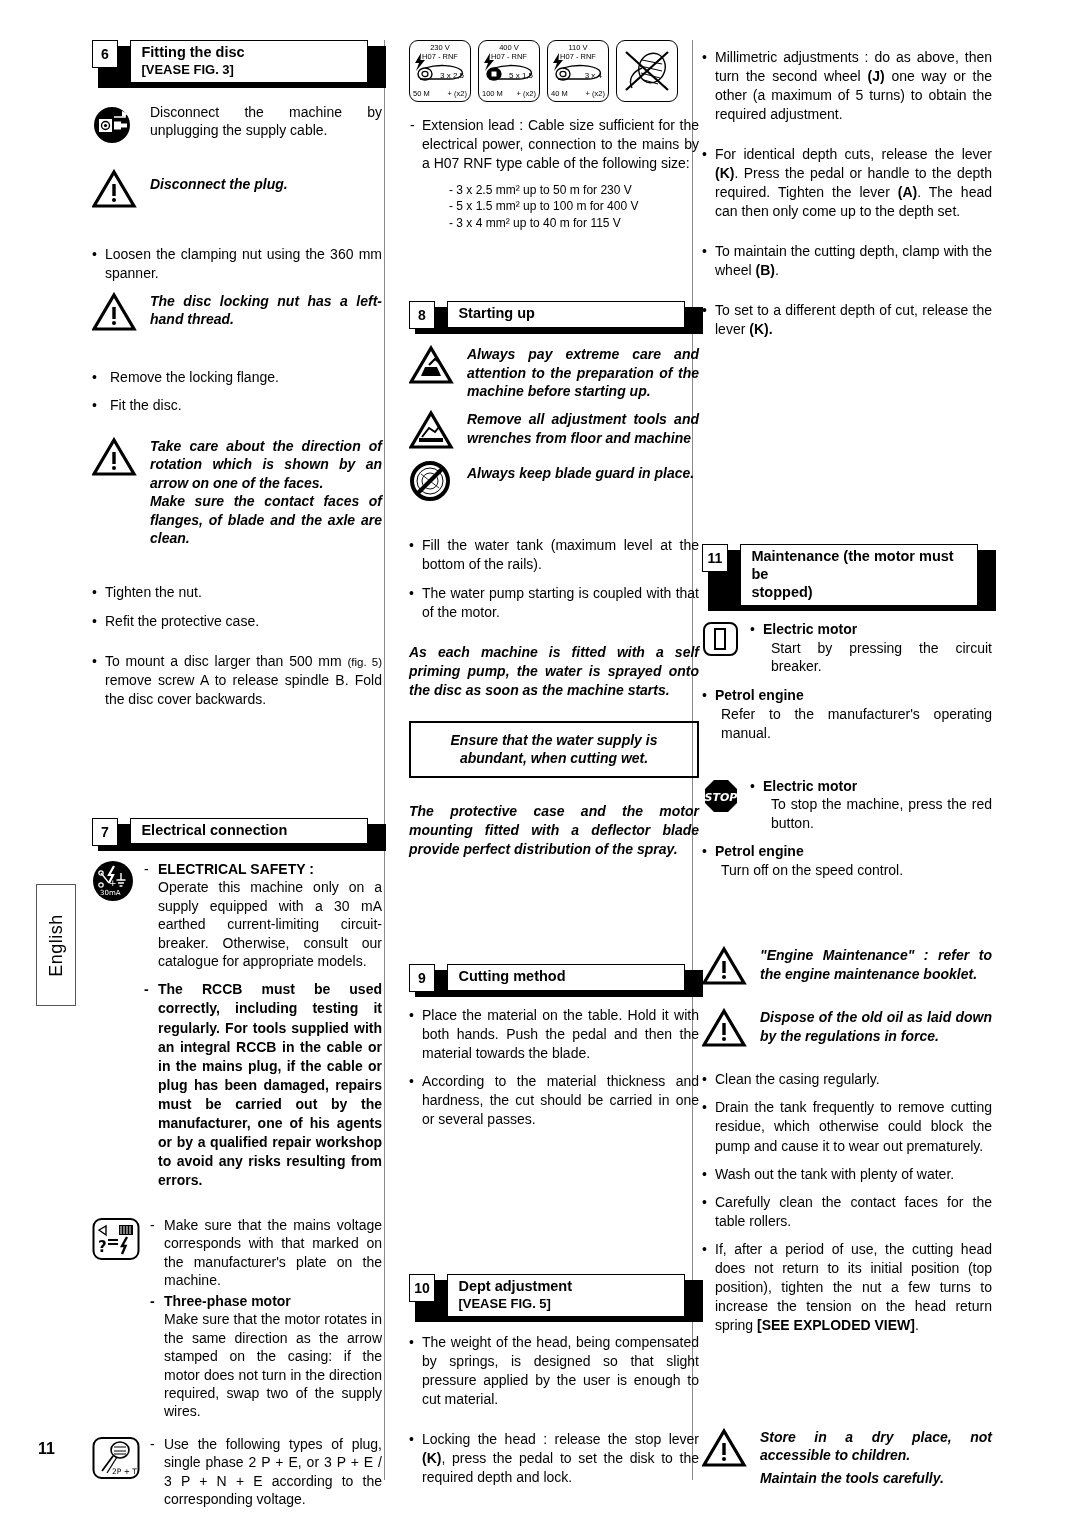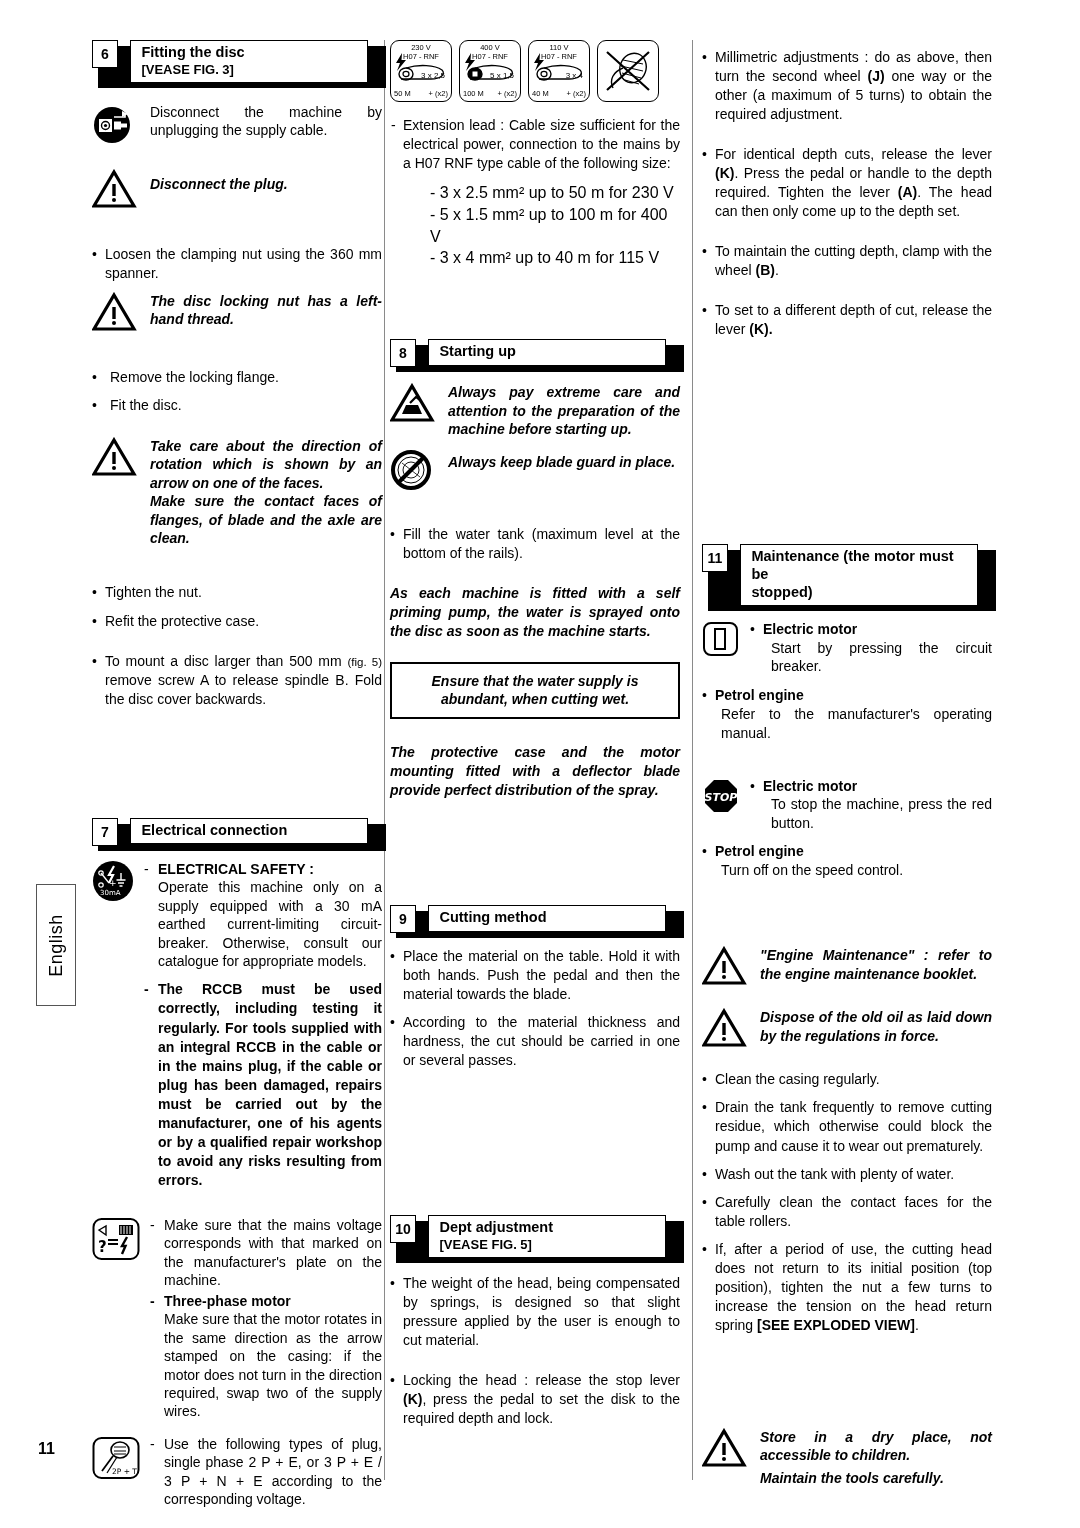--- a/index.html
+++ b/index.html
@@ -60,21 +60,21 @@
     width: 952px;
     height: 1440px;
   }
   .col {
     position: absolute;
     top: 0;
     width: 290px;
     height: 1440px;
   }
   .col1 { left: 0; }
-  .col2 { left: 298px; }
+  .col2 { left: 317px; }
   .col3 { left: 610px; }
   .vrule {
     position: absolute;
     top: 0;
     width: 1px;
     height: 1440px;
     background: #8a8a8a;
   }
   .vrule.v1 { left: 292px; }
   .vrule.v2 { left: 600px; }
@@ -152,21 +152,21 @@
     padding-left: 13px;
     position: relative;
   }
   .dash:before {
     content: "-";
     position: absolute;
     left: 1px;
     top: 0;
   }
   .indent-list {
-    font-size: 16px;
+    font-size: 12px;
     line-height: 1.36;
     margin-left: 40px;
     text-align: left;
   }
   b, .b { font-weight: bold; }
   i, .i { }
   .bi { font-weight: bold; font-style: italic; }
 
   
   .icon-row {
@@ -511,37 +511,48 @@
         <div class="ic">
           <svg width="46" height="40" viewBox="0 0 46 40">
             <path d="M22 3 L42 37 L2 37 Z" fill="none" stroke="#000" stroke-width="3.2" stroke-linejoin="miter"></path>
             <path d="M12 31 L32 31 L28 22 L16 22 Z" fill="#000"></path>
             <path d="M20 20 L26 14 L31 18" stroke="#000" stroke-width="2.2" fill="none"></path>
           </svg>
         </div>
         <div class="tx biz">Always pay extreme care and attention to the preparation of the machine before starting up.</div>
       </div>
 
+      <div class="icon-row" style="margin-top:10px">
+        <div class="ic">
+          <svg width="46" height="40" viewBox="0 0 46 40">
+            <path d="M22 3 L42 37 L2 37 Z" fill="none" stroke="#000" stroke-width="3.2" stroke-linejoin="miter"></path>
+            <path d="M10 32 L34 32 L34 28 L10 28 Z" fill="#000"></path>
+            <path d="M13 27 L20 18 L26 22 L30 17" stroke="#000" stroke-width="2" fill="none"></path>
+          </svg>
+        </div>
+        <div class="tx biz">Remove all adjustment tools and wrenches from floor and machine</div>
+      </div>
 
       <div class="icon-row" style="">
         <div class="ic">
           <svg width="44" height="42" viewBox="0 0 44 42">
             <circle cx="21" cy="21" r="18" fill="none" stroke="#000" stroke-width="4"></circle>
             <circle cx="21" cy="21" r="13" fill="none" stroke="#000" stroke-width="1"></circle>
             <circle cx="21" cy="21" r="8" fill="none" stroke="#000" stroke-width="0.9"></circle>
             <path d="M12 14 L30 28 M12 28 L30 14" stroke="#000" stroke-width="0.8"></path>
             <path d="M8 34 L34 8" stroke="#000" stroke-width="4"></path>
           </svg>
         </div>
         <div class="tx biz" style="padding-top:4px">Always keep blade guard in place.</div>
       </div>
 
       <div class="spacer-md"></div>
 
       <div class="bullet">Fill the water tank (maximum level at the bottom of the rails).</div>
+      <div class="bullet">The water pump starting is coupled with that of the motor.</div>
 
       <div class="spacer-sm"></div>
 
       <div class="body-text bi">As each machine is fitted with a self priming pump, the water is sprayed onto the disc as soon as the machine starts.</div>
 
       <div class="spacer-sm"></div>
 
       <div class="boxed-note">Ensure that the water supply is abundant, when cutting wet.</div>
 
       <div class="spacer-sm"></div>

